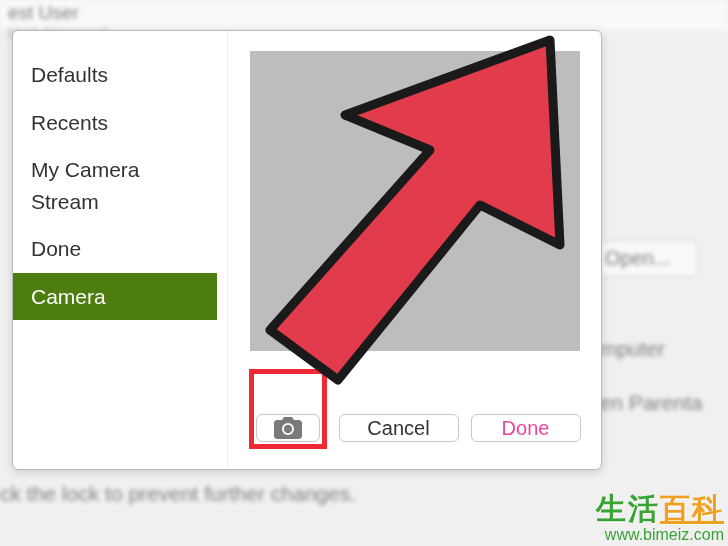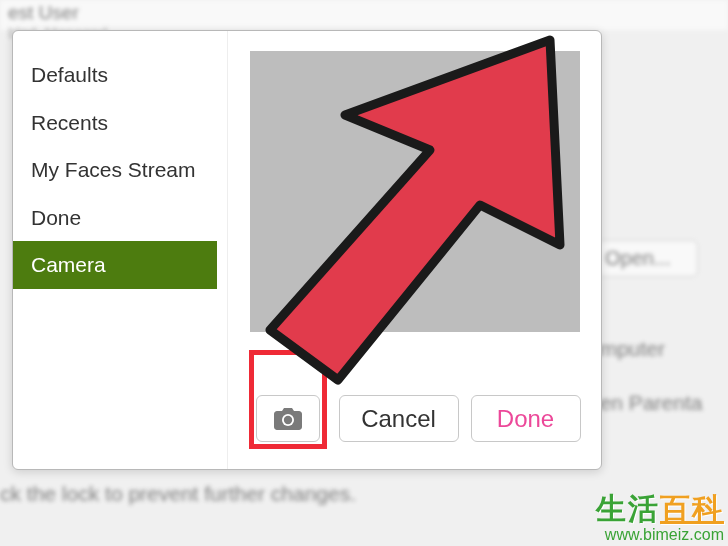--- a/index.html
+++ b/index.html
@@ -110,23 +110,23 @@
     }
     .camera-highlight {
       border: 5px solid #ef2a36;
       padding: 2px;
       display: flex;
     }
     .btn {
       background: #fff;
       border: 1px solid #c8c8c8;
       border-radius: 6px;
-      font-size: 24px;
-      color: #333;
-      height: 47px;
+      font-size: 20px;
+      color: #333;
+      height: 28px;
       display: flex;
       align-items: center;
       justify-content: center;
       cursor: pointer;
       margin-top: 38px;
     }
     .btn.camera {
       width: 64px;
     }
     .btn.cancel {
@@ -185,21 +185,21 @@
     <div class="bg-txt">omputer</div>
     <div class="bg-txt">pen Parenta</div>
   </div>
   <div class="bg-bottom">ck the lock to prevent further changes.</div>
 </div>
 
 <div class="panel">
   <div class="panel-sidebar">
     <div class="side-item">Defaults</div>
     <div class="side-item">Recents</div>
-    <div class="side-item">My Faces Stream</div>
+    <div class="side-item">My Camera Stream</div>
     <div class="side-item">Done</div>
     <div class="side-item selected">Camera</div>
   </div>
   <div class="panel-main">
     <div class="preview-box"></div>
     <div class="button-row">
       <div class="camera-highlight">
         <button class="btn camera">
           <span class="camera-icon">
             <svg width="28" height="22" viewBox="0 0 28 22">

